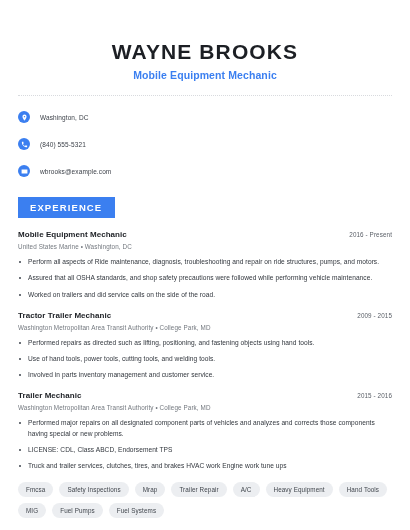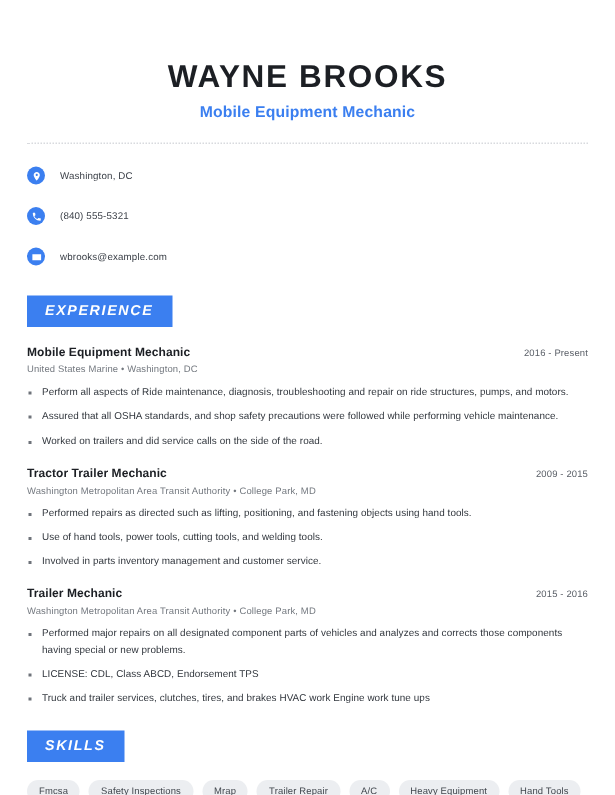--- a/index.html
+++ b/index.html
@@ -38,21 +38,21 @@
   .cicon svg { width: 7px; height: 7px; display: block; fill: #ffffff; }
   .ctext { font-size: 6.5px; color: #3a3f47; margin-left: 10px; letter-spacing: .1px; }
 
   
   .section { padding: 0 18px; }
   .sec-head {
     display: inline-block; background: #3b7ff0; color: #ffffff;
     font-size: 9.5px; font-weight: bold; letter-spacing: 1.1px;
     padding: 5px 13px 5px 12px;
   }
-  .sec-head-wrap { margin-top: 16px; margin-bottom: 12px; font-style: italic; }
+  .sec-head-wrap { margin-top: 16px; margin-bottom: 12px; }
 
   
   .entry { margin-bottom: 11px; }
   .entry-top { display: flex; align-items: baseline; justify-content: space-between; }
   .entry-title { font-size: 8px; font-weight: bold; color: #1c1f24; letter-spacing: .05px; }
   .entry-date { font-size: 6.3px; color: #5b6068; white-space: nowrap; letter-spacing: .1px; }
   .entry-sub { font-size: 6.3px; color: #73787f; margin-top: 4px; letter-spacing: .1px; }
   .bullets { list-style: none; margin-top: 7px; }
   .bullets li {
     position: relative; font-size: 6.6px; color: #31363d;
@@ -157,23 +157,20 @@
       <div class="entry-sub">Washington Metropolitan Area Transit Authority  •  College Park, MD</div>
       <ul class="bullets">
         <li>Performed major repairs on all designated component parts of vehicles and analyzes and corrects those components having special or new problems.</li>
         <li>LICENSE: CDL, Class ABCD, Endorsement TPS</li>
         <li>Truck and trailer services, clutches, tires, and brakes HVAC work Engine work tune ups</li>
       </ul>
     </div>
   </div>
 
   <div class="section">
-    <div class="sec-head-wrap">
-      <span class="sec-head">SKILLS</span>
-    </div>
     <div class="chips">
       <span class="chip">Fmcsa</span>
       <span class="chip">Safety Inspections</span>
       <span class="chip">Mrap</span>
       <span class="chip">Trailer Repair</span>
       <span class="chip">A/C</span>
       <span class="chip">Heavy Equipment</span>
       <span class="chip">Hand Tools</span>
       <span class="chip">MIG</span>
       <span class="chip">Fuel Pumps</span>

